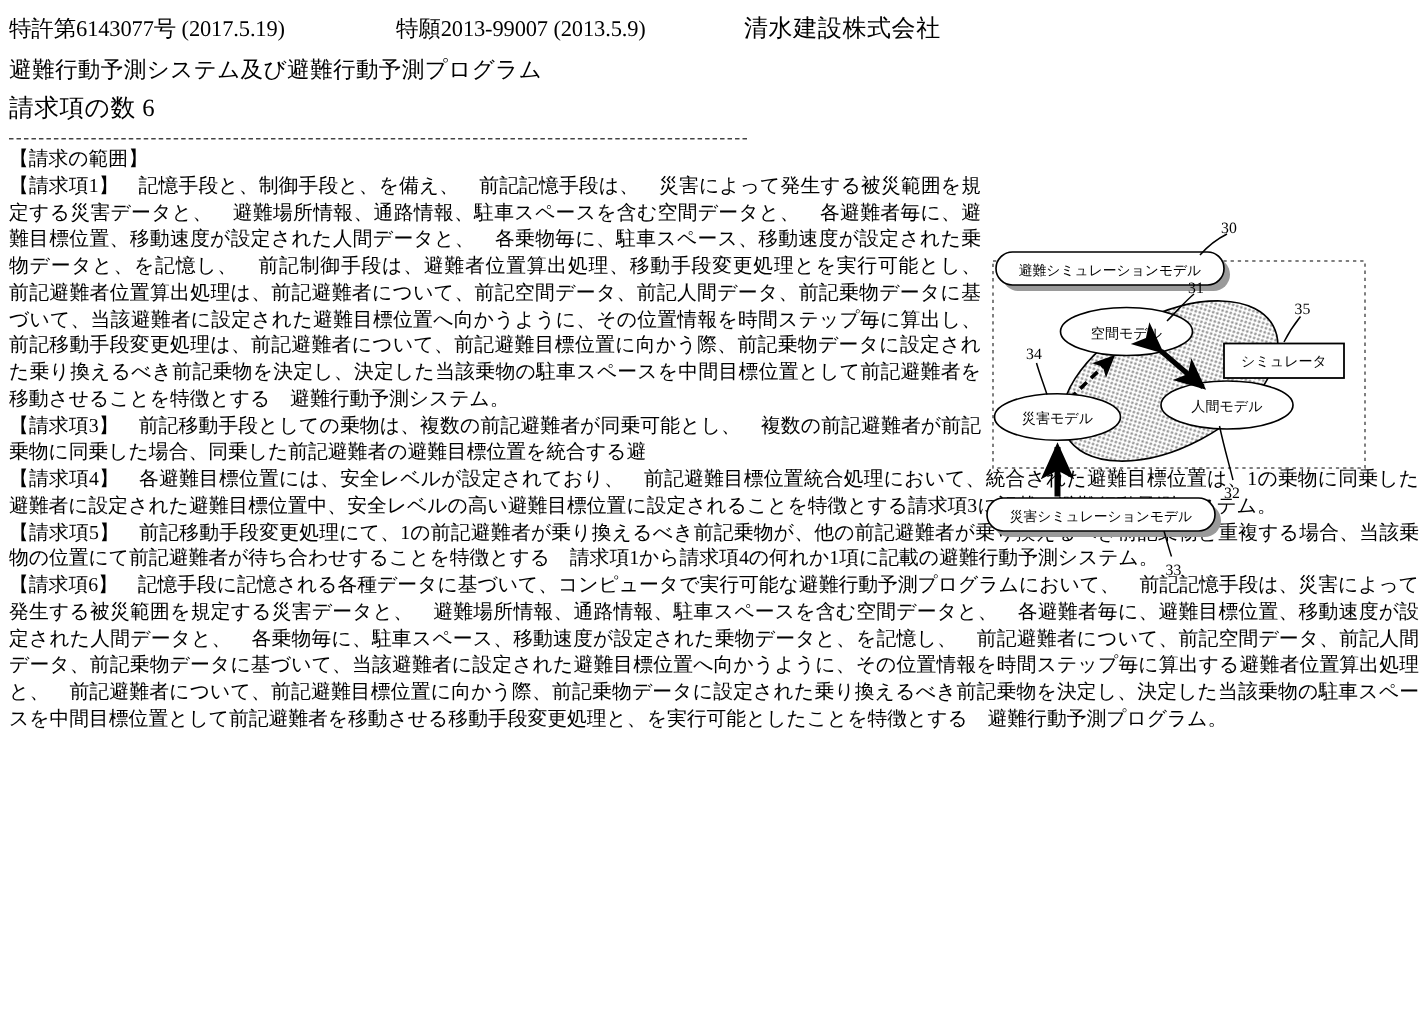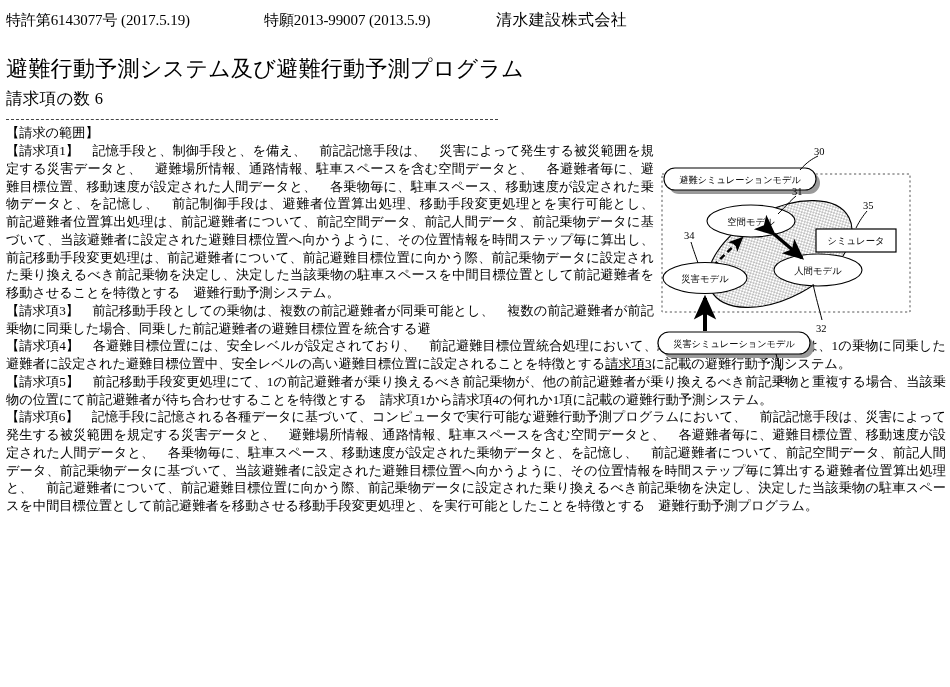--- a/index.html
+++ b/index.html
@@ -56,24 +56,24 @@
     letter-spacing: -0.2px;
     width: 490px;
     flex: 0 0 490px;
   }
   .b-inventor {
     font-size: 16px;
     letter-spacing: 0.4px;
   }
 
   .title-line {
-    font-size: 22px;
+    font-size: 15px;
     letter-spacing: 0.3px;
     line-height: 1.6;
-    margin-top: 18px;
+    margin-top: 2px;
   }
   .claimcount-line {
     font-size: 16.5px;
     letter-spacing: 0.3px;
     line-height: 1.6;
   }
 
   .rule {
     margin: 7px 0 4px 0;
     width: 492px;
@@ -99,21 +99,20 @@
     text-justify: inter-character;
   }
   .claim-head {
     font-size: 13.2px;
   }
   .sec-label {
     font-size: 13.2px;
     line-height: 1.345;
   }
   .u {
-    text-decoration: underline;
   }
 
   
   .figure {
     position: absolute;
     left: 650px;
     top: 146px;
     width: 296px;
     height: 246px;
   }

